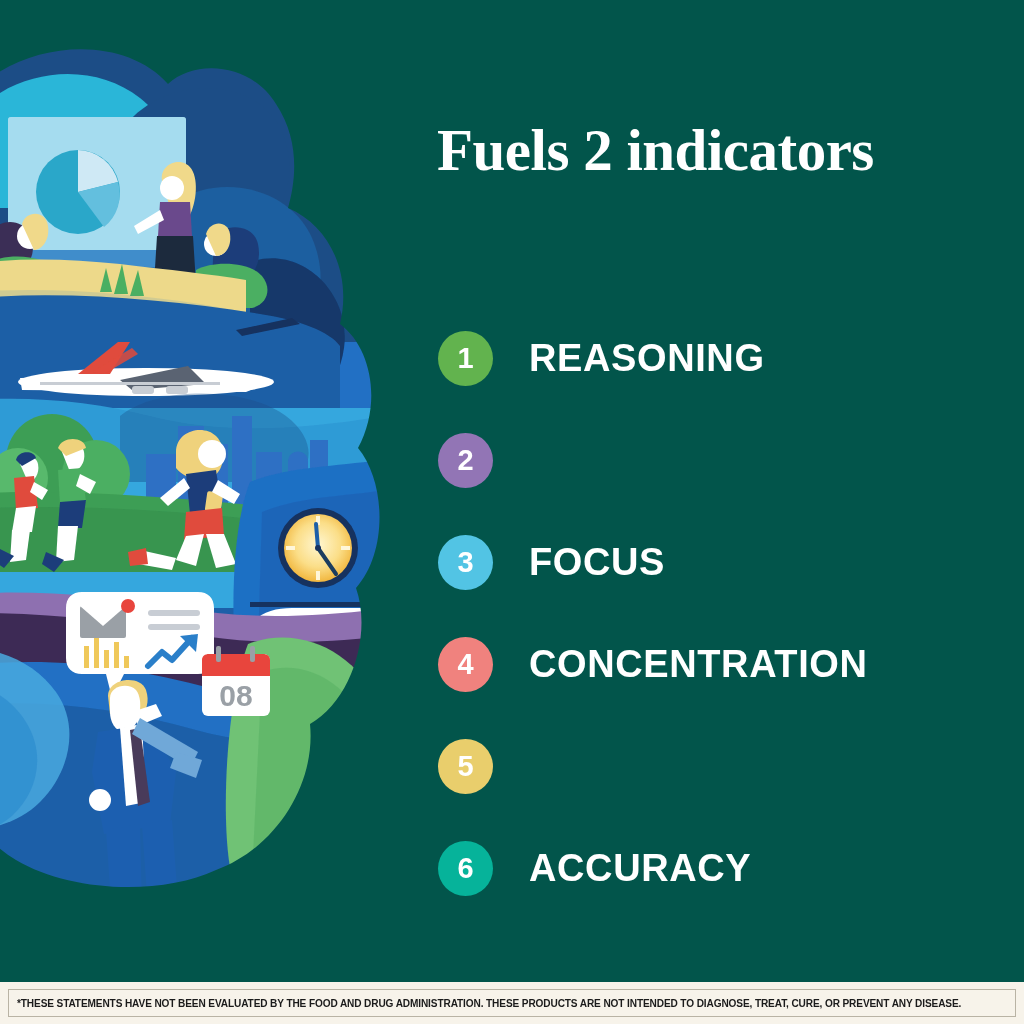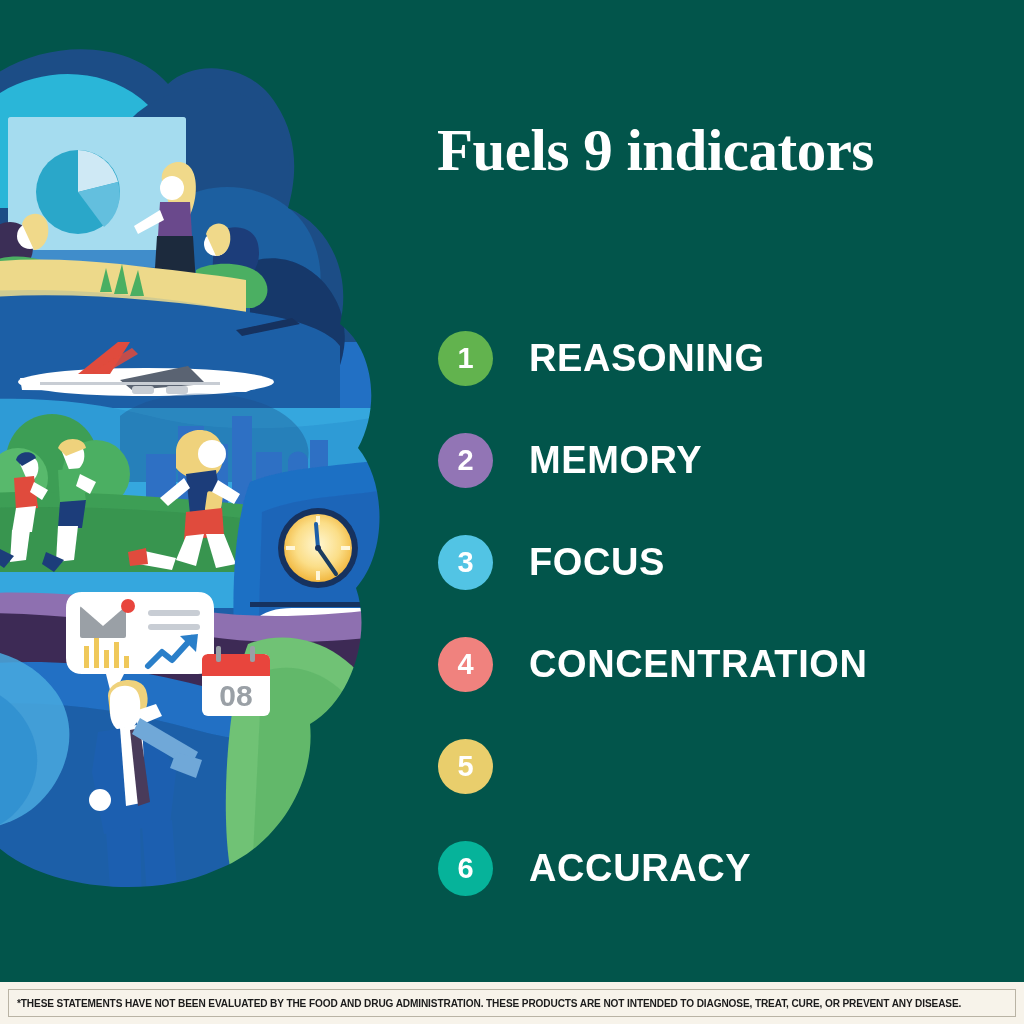--- a/index.html
+++ b/index.html
@@ -368,33 +368,32 @@
           <path d="M 142,812 L 172,808 L 178,890 L 148,896 Z" fill="#1B5FB0"></path>
           <path d="M 108,898 L 144,894 L 146,912 L 106,916 Z" fill="#17315F"></path>
         </g>
 
         <path d="M -80,852 C 20,882 160,900 280,868 L 420,820 L 420,960 L -80,960 Z" fill="#16386B" opacity="0.55"></path>
       </g>
     </svg>
   </div>
 
   <h1 class="headline">
-    <span class="l1">Fuels 9 indicators</span>
+    <span class="l1">Fuels 2 indicators</span>
   </h1>
 
   <ul class="list" style="list-style:none;">
 
     <li class="row">
       <span class="bullet" style="background: rgb(98, 179, 78);">1</span>
       <span class="row-label">REASONING</span>
     </li>
 
     <li class="row">
       <span class="bullet" style="background: rgb(146, 117, 181);">2</span>
-      <span class="row-label">MEMORY</span>
     </li>
 
     <li class="row">
       <span class="bullet" style="background: rgb(82, 196, 228);">3</span>
       <span class="row-label">FOCUS</span>
     </li>
 
     <li class="row">
       <span class="bullet" style="background: rgb(240, 130, 126);">4</span>
       <span class="row-label">CONCENTRATION</span>

